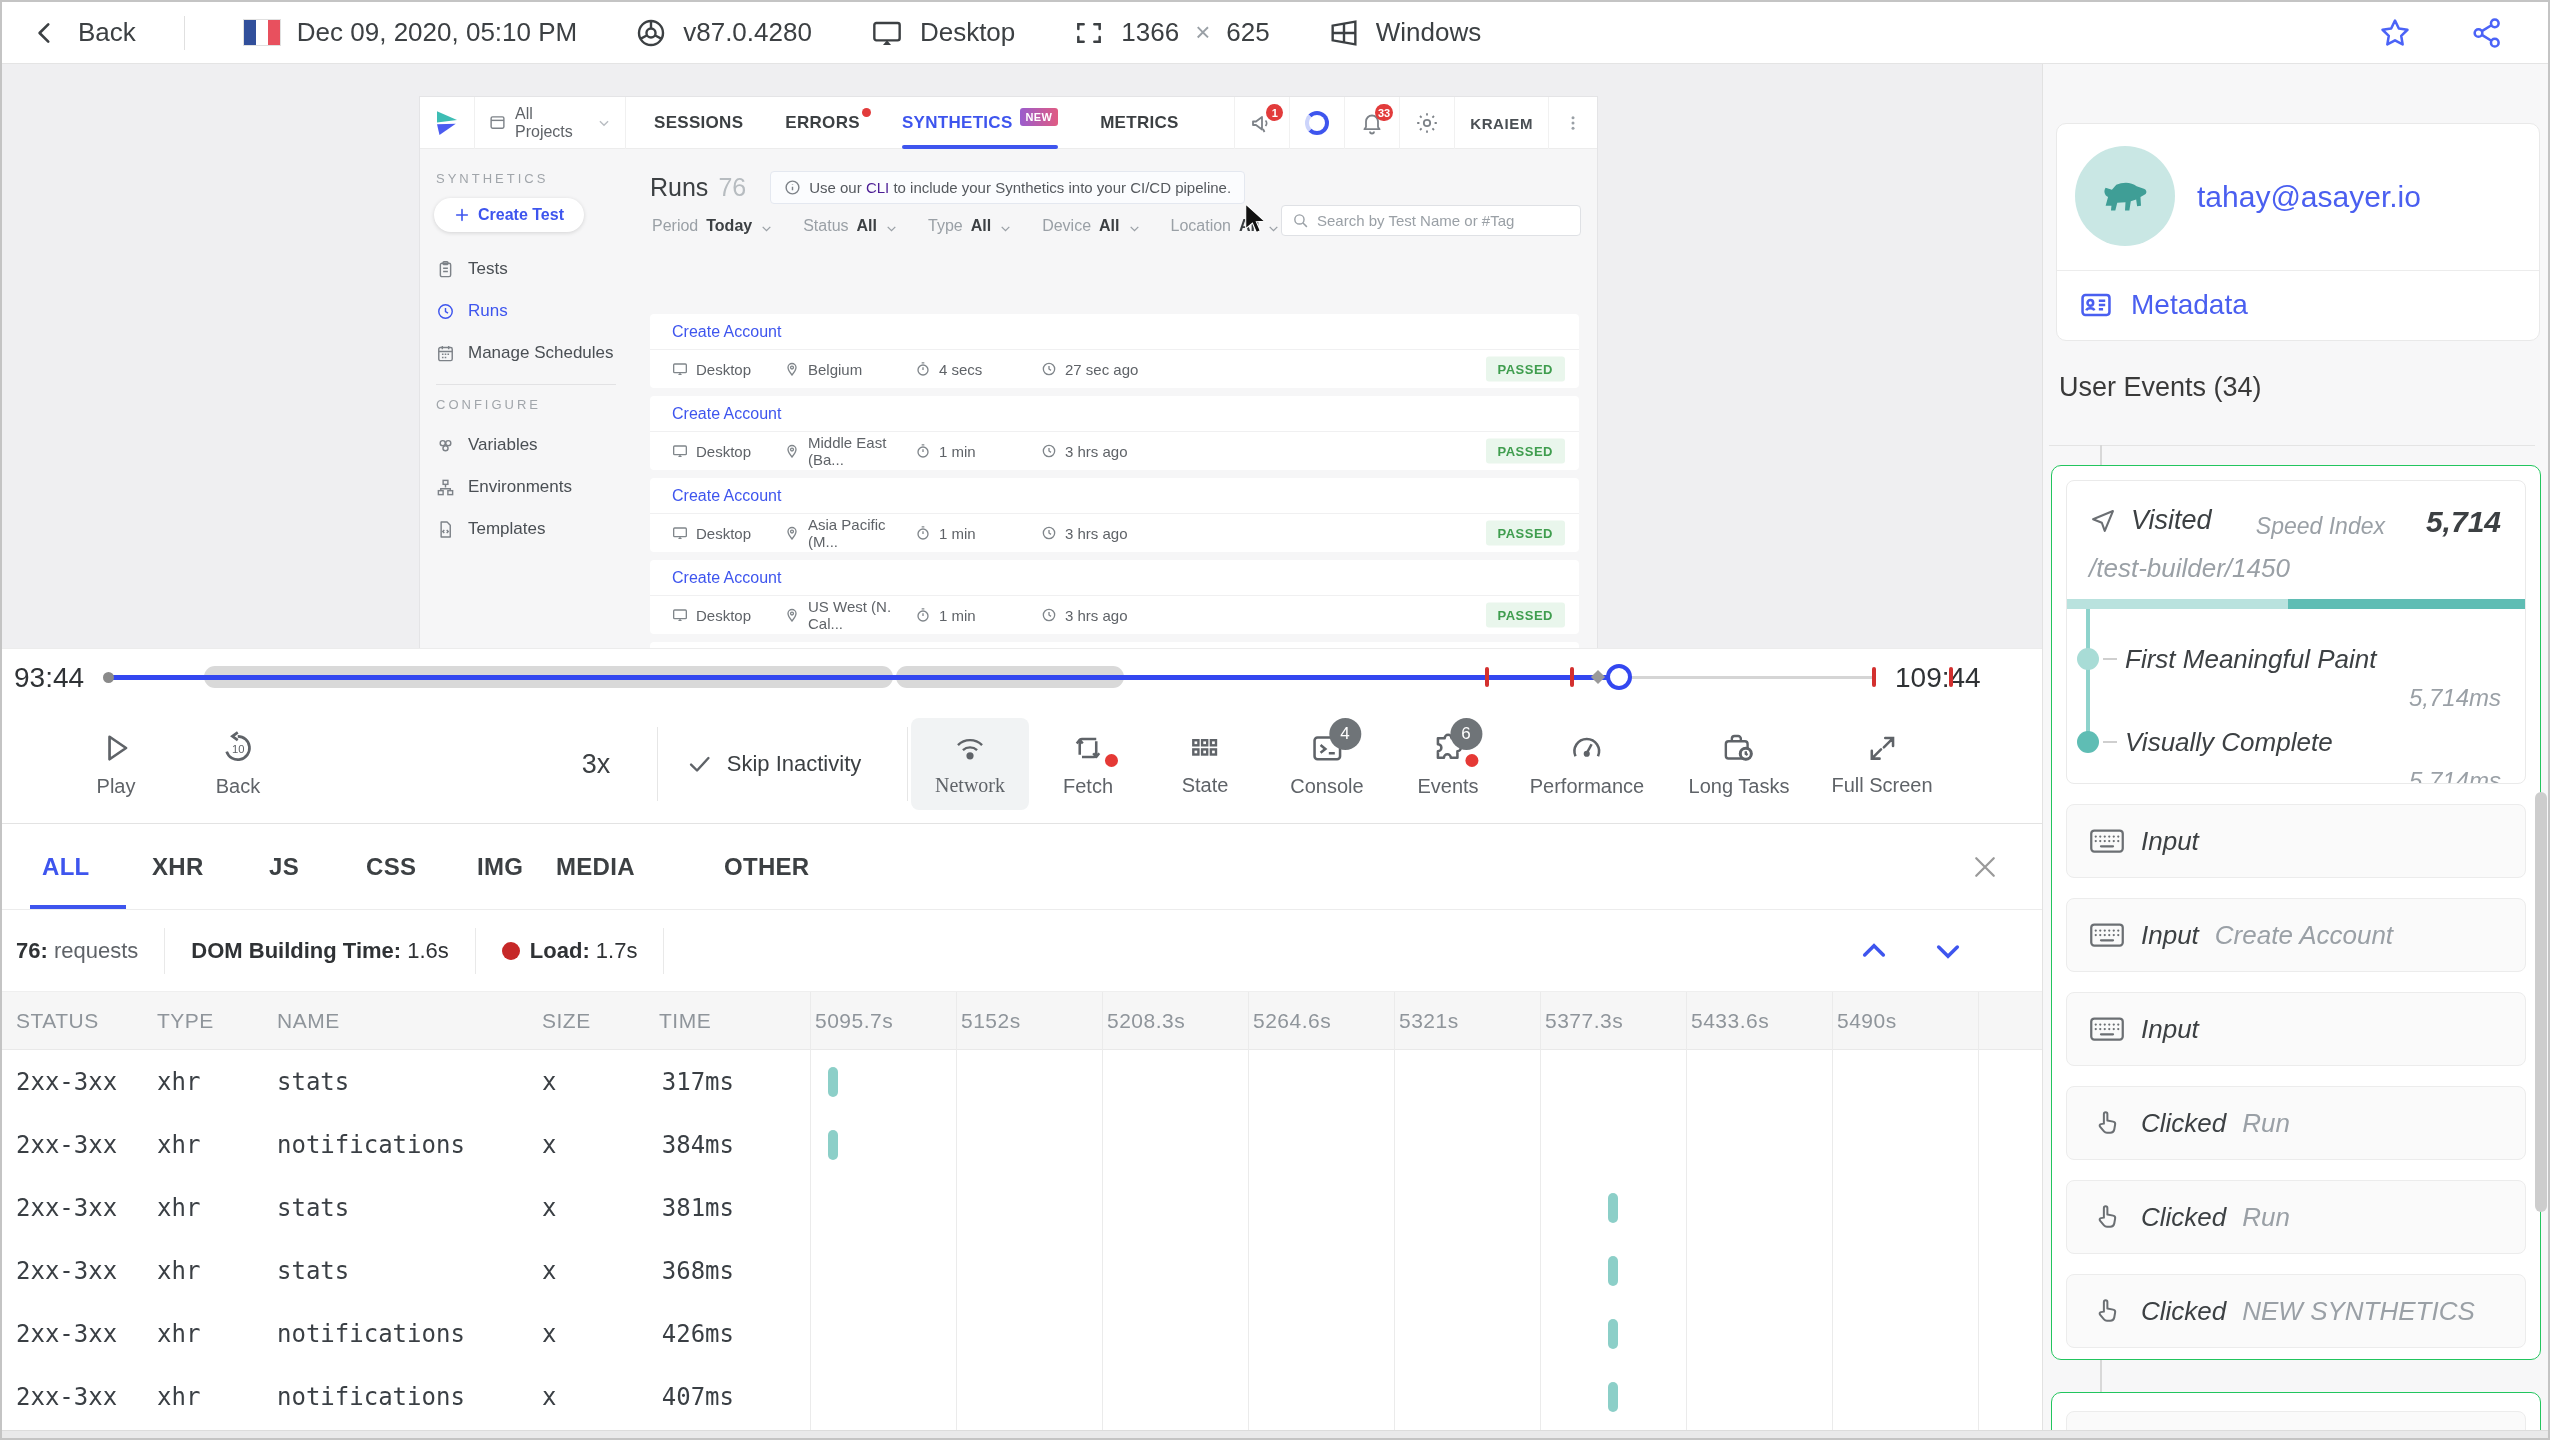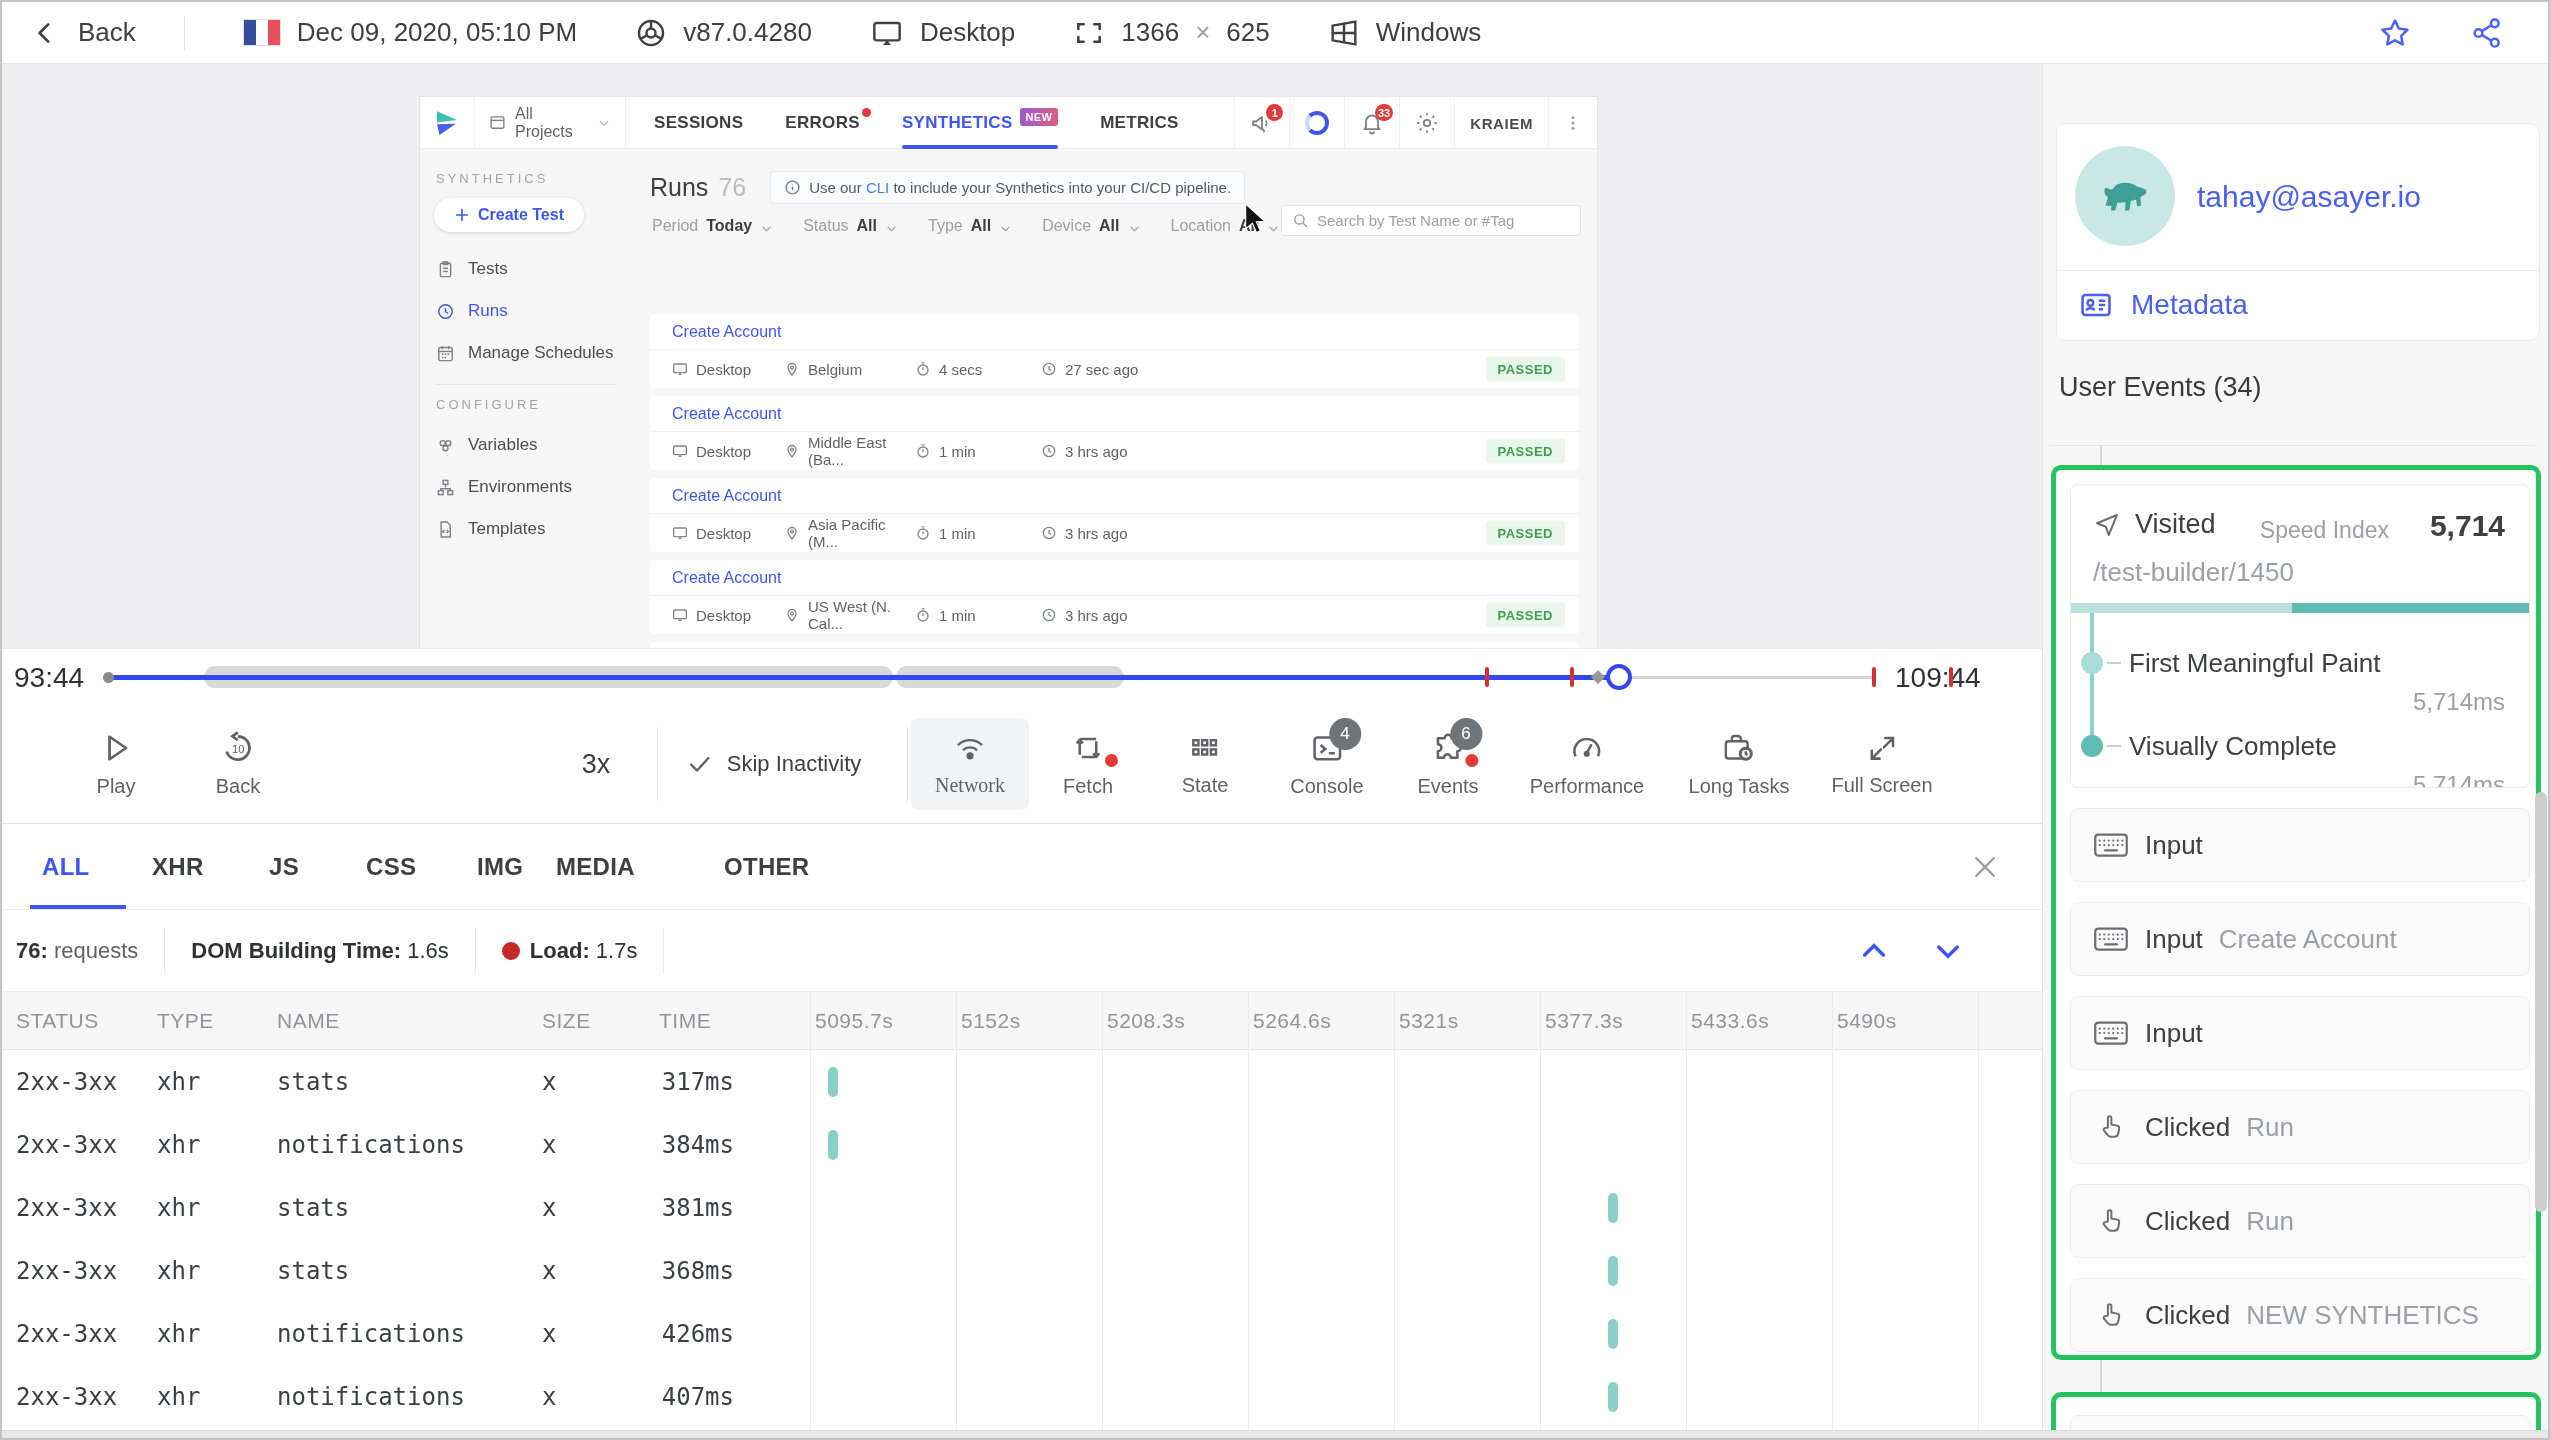--- a/index.html
+++ b/index.html
@@ -46,21 +46,21 @@
   .side-item.active { color:#3e55ee; }
   .side-item .ic { color:#7d8288; }
   .side-item.active .ic { color:#3e55ee; }
   .side-div { height:1px; background:#e2e2e4; margin:10px 14px 12px 2px; }
 
   .app-main { position:relative; flex:1; }
   .runs-head { position:absolute; left:20px; top:22px; display:flex; align-items:center; }
   .runs-title { font-size:25px; color:#3c4043; }
   .runs-count { font-size:25px; color:#b7bcc0; margin-left:10px; }
   .cli-banner { display:flex; align-items:center; gap:8px; margin-left:24px; background:#fbfcfe; border:1px solid #e4e8f0; border-radius:4px; padding:7px 13px; font-size:15px; color:#55595e; }
-  .cli-link { color:#3b82f6; }
+  .cli-link { color:#4c1d95; }
   .filters { position:absolute; left:22px; top:68px; display:flex; align-items:center; gap:30px; font-size:16px; }
   .filt { display:flex; align-items:flex-end; gap:8px; }
   .filt .fl { color:#9aa0a6; }
   .filt .fv { color:#3c4043; font-weight:700; }
   .filt .car { color:#9aa0a6; }
   .runs-search { position:absolute; right:16px; top:56px; width:300px; height:31px; background:#fff; border:1px solid #dfe1e5; border-radius:4px; display:flex; align-items:center; }
   .runs-search .ic { margin:0 8px 0 10px; color:#9aa0a6; }
   .runs-search input { font-size:15px; color:#3c4043; width:240px; }
   .runs-search input::placeholder { color:#9aa0a6; }
 
@@ -132,21 +132,21 @@
   
   .usb { position:absolute; left:2040px; top:62px; width:510px; height:1378px; background:#f7f7f8; border-left:1px solid #e2e2e2; z-index:20; }
   .user-card { position:absolute; left:13px; top:59px; width:484px; height:218px; background:#fff; border:1px solid #e9e9e9; border-radius:10px; }
   .avatar { position:absolute; left:18px; top:22px; width:100px; height:100px; border-radius:50%; background:#c9e7e4; display:flex; align-items:center; justify-content:center; color:#3f9e96; }
   .user-email { position:absolute; left:140px; top:56px; font-size:30px; color:#4a5ff0; }
   .uc-div { position:absolute; left:0; top:146px; width:100%; height:1px; background:#ececec; }
   .meta-row { position:absolute; left:22px; top:146px; height:70px; display:flex; align-items:center; gap:18px; color:#4a5ff0; font-size:28px; }
   .events-title { position:absolute; left:16px; top:308px; font-size:27px; color:#3a3a3a; }
   .conn-h { position:absolute; left:6px; top:381px; width:486px; height:1px; background:#e4e4e4; }
   .conn-v { position:absolute; left:57px; width:2px; background:#d8d8d8; }
-  .ev-group { position:absolute; left:8px; width:490px; background:#fff; border:5px solid #22c55e; border-radius:10px; }
+  .ev-group { position:absolute; left:8px; width:490px; background:#fff; border:1px solid #22c55e; border-radius:10px;font-style:italic; }
   .visited-card { position:absolute; left:14px; top:14px; width:460px; height:304px; border:1px solid #eaeaea; border-radius:8px; background:#fff; overflow:hidden; }
   .vc-ico { position:absolute; left:22px; top:26px; color:#6b6f73; }
   .vc-title { position:absolute; left:64px; top:24px; font-size:27px; color:#3c4043; }
   .vc-si-label { position:absolute; right:140px; top:32px; font-size:23px; color:#9aa0a6; }
   .vc-si-value { position:absolute; right:24px; top:24px; font-size:30px; font-weight:700; color:#3c4043; }
   .vc-url { position:absolute; left:22px; top:72px; font-size:26px; color:#9aa0a6; }
   .vc-bar { position:absolute; left:0; top:118px; width:460px; height:10px; display:flex; }
   .vc-bar .b1 { width:48%; background:#b9e2de; }
   .vc-bar .b2 { flex:1; background:#5fbdb4; }
   .vc-vline { position:absolute; left:19px; top:128px; width:4px; height:133px; background:#8ed3cc; }

